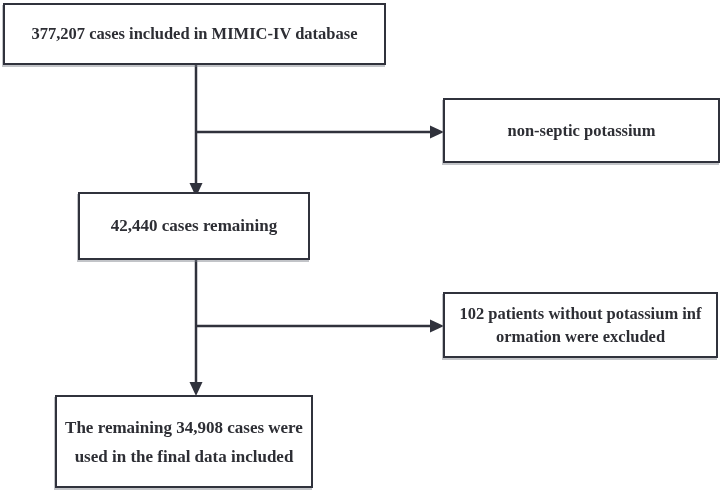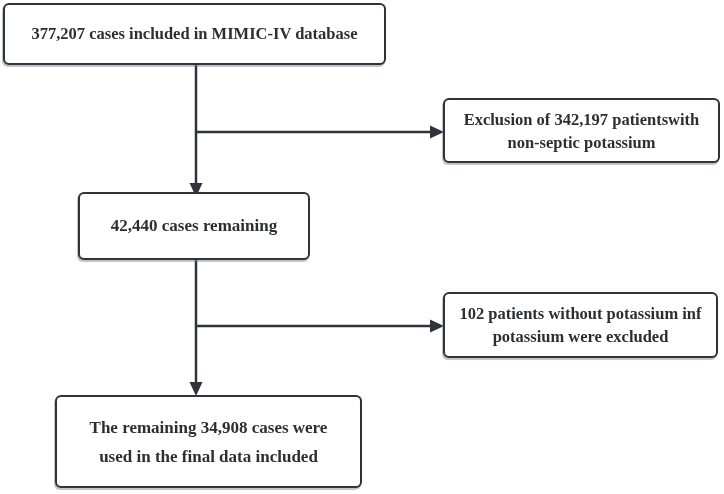--- a/index.html
+++ b/index.html
@@ -21,40 +21,40 @@
     top: 0;
     width: 724px;
     height: 494px;
     pointer-events: none;
   }
   .node {
     position: absolute;
     box-sizing: border-box;
     background: #ffffff;
     border: 2.5px solid #30323c;
-    border-radius: 6px;
+    border-radius: 0;
     box-shadow: -1px 2px 0 rgba(120,124,134,0.45);
     display: flex;
     flex-direction: column;
     align-items: center;
     justify-content: center;
     text-align: center;
     font-weight: bold;
     color: #2d2e34;
     font-size: 16.5px;
   }
   .node .line {
     display: block;
     white-space: nowrap;
   }
   #node-top    { left: 3px;   top: 3px;   width: 383px; height: 62px; }
   #node-excl1  { left: 443px; top: 98px;  width: 277px; height: 65px; line-height: 23px; }
   #node-mid    { left: 78px;  top: 192px; width: 232px; height: 68px; font-size: 17px; }
   #node-excl2  { left: 443px; top: 292px; width: 275px; height: 66px; line-height: 23px; }
-  #node-bottom { left: 55px;  top: 395px; width: 307px; height: 93px; font-size: 17px; line-height: 29px; }
+  #node-bottom { left: 55px;  top: 395px; width: 258px; height: 93px; font-size: 17px; line-height: 29px; }
 </style>
 </head>
 <body>
 
 <div class="canvas">
 
   <svg class="connectors" viewBox="0 0 724 494" xmlns="http://www.w3.org/2000/svg">
 
     <line x1="196" y1="65" x2="196" y2="185" stroke="#30323c" stroke-width="2.5"></line>
     <polygon points="189.5,183 202.5,183 196,197" fill="#30323c"></polygon>
@@ -67,31 +67,30 @@
 
     <line x1="196" y1="326" x2="431" y2="326" stroke="#30323c" stroke-width="2.5"></line>
     <polygon points="430,319.5 430,332.5 444,326" fill="#30323c"></polygon>
   </svg>
 
   <div class="node" id="node-top">
     <span class="line">377,207 cases included in MIMIC-IV database</span>
   </div>
 
   <div class="node" id="node-excl1">
-    <span class="line">Exclusion of 342,197 patientswith</span>
     <span class="line">non-septic potassium</span>
   </div>
 
   <div class="node" id="node-mid">
     <span class="line">42,440 cases remaining</span>
   </div>
 
   <div class="node" id="node-excl2">
     <span class="line">102 patients without potassium inf</span>
-    <span class="line">potassium were excluded</span>
+    <span class="line">ormation were excluded</span>
   </div>
 
   <div class="node" id="node-bottom">
     <span class="line">The remaining 34,908 cases were</span>
     <span class="line">used in the final data included</span>
   </div>
 
 </div>
 
 </body></html>

